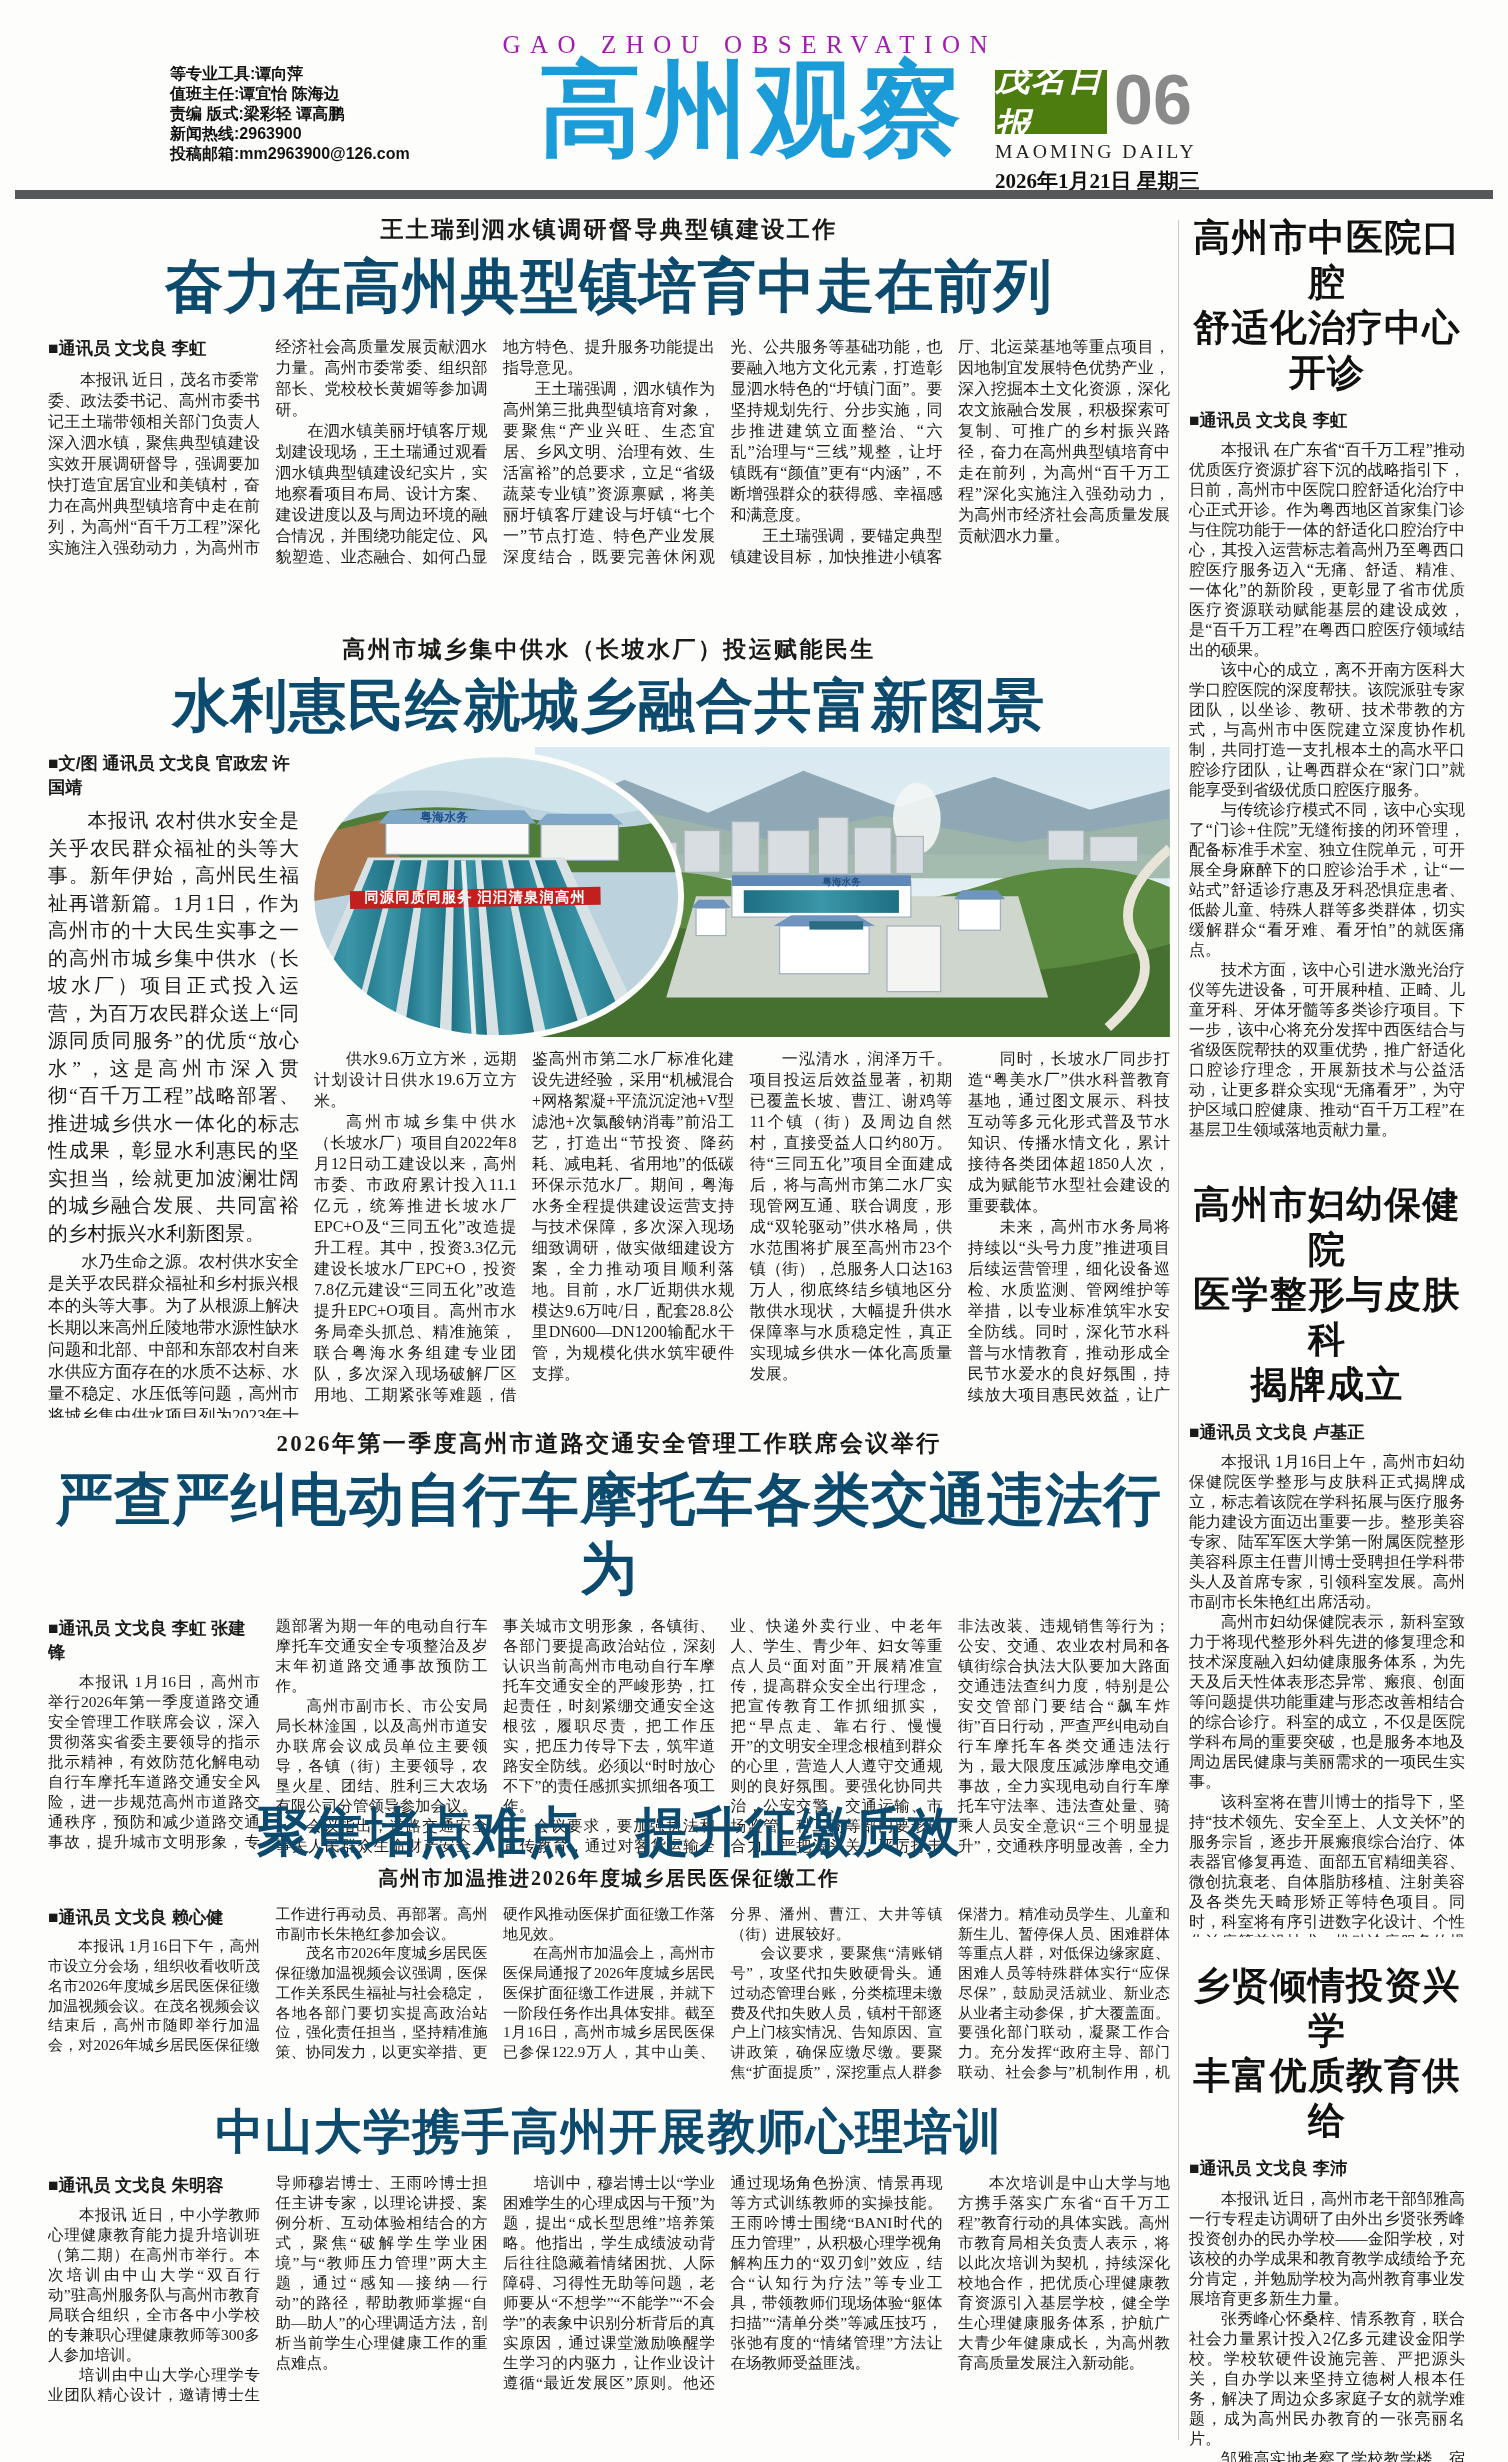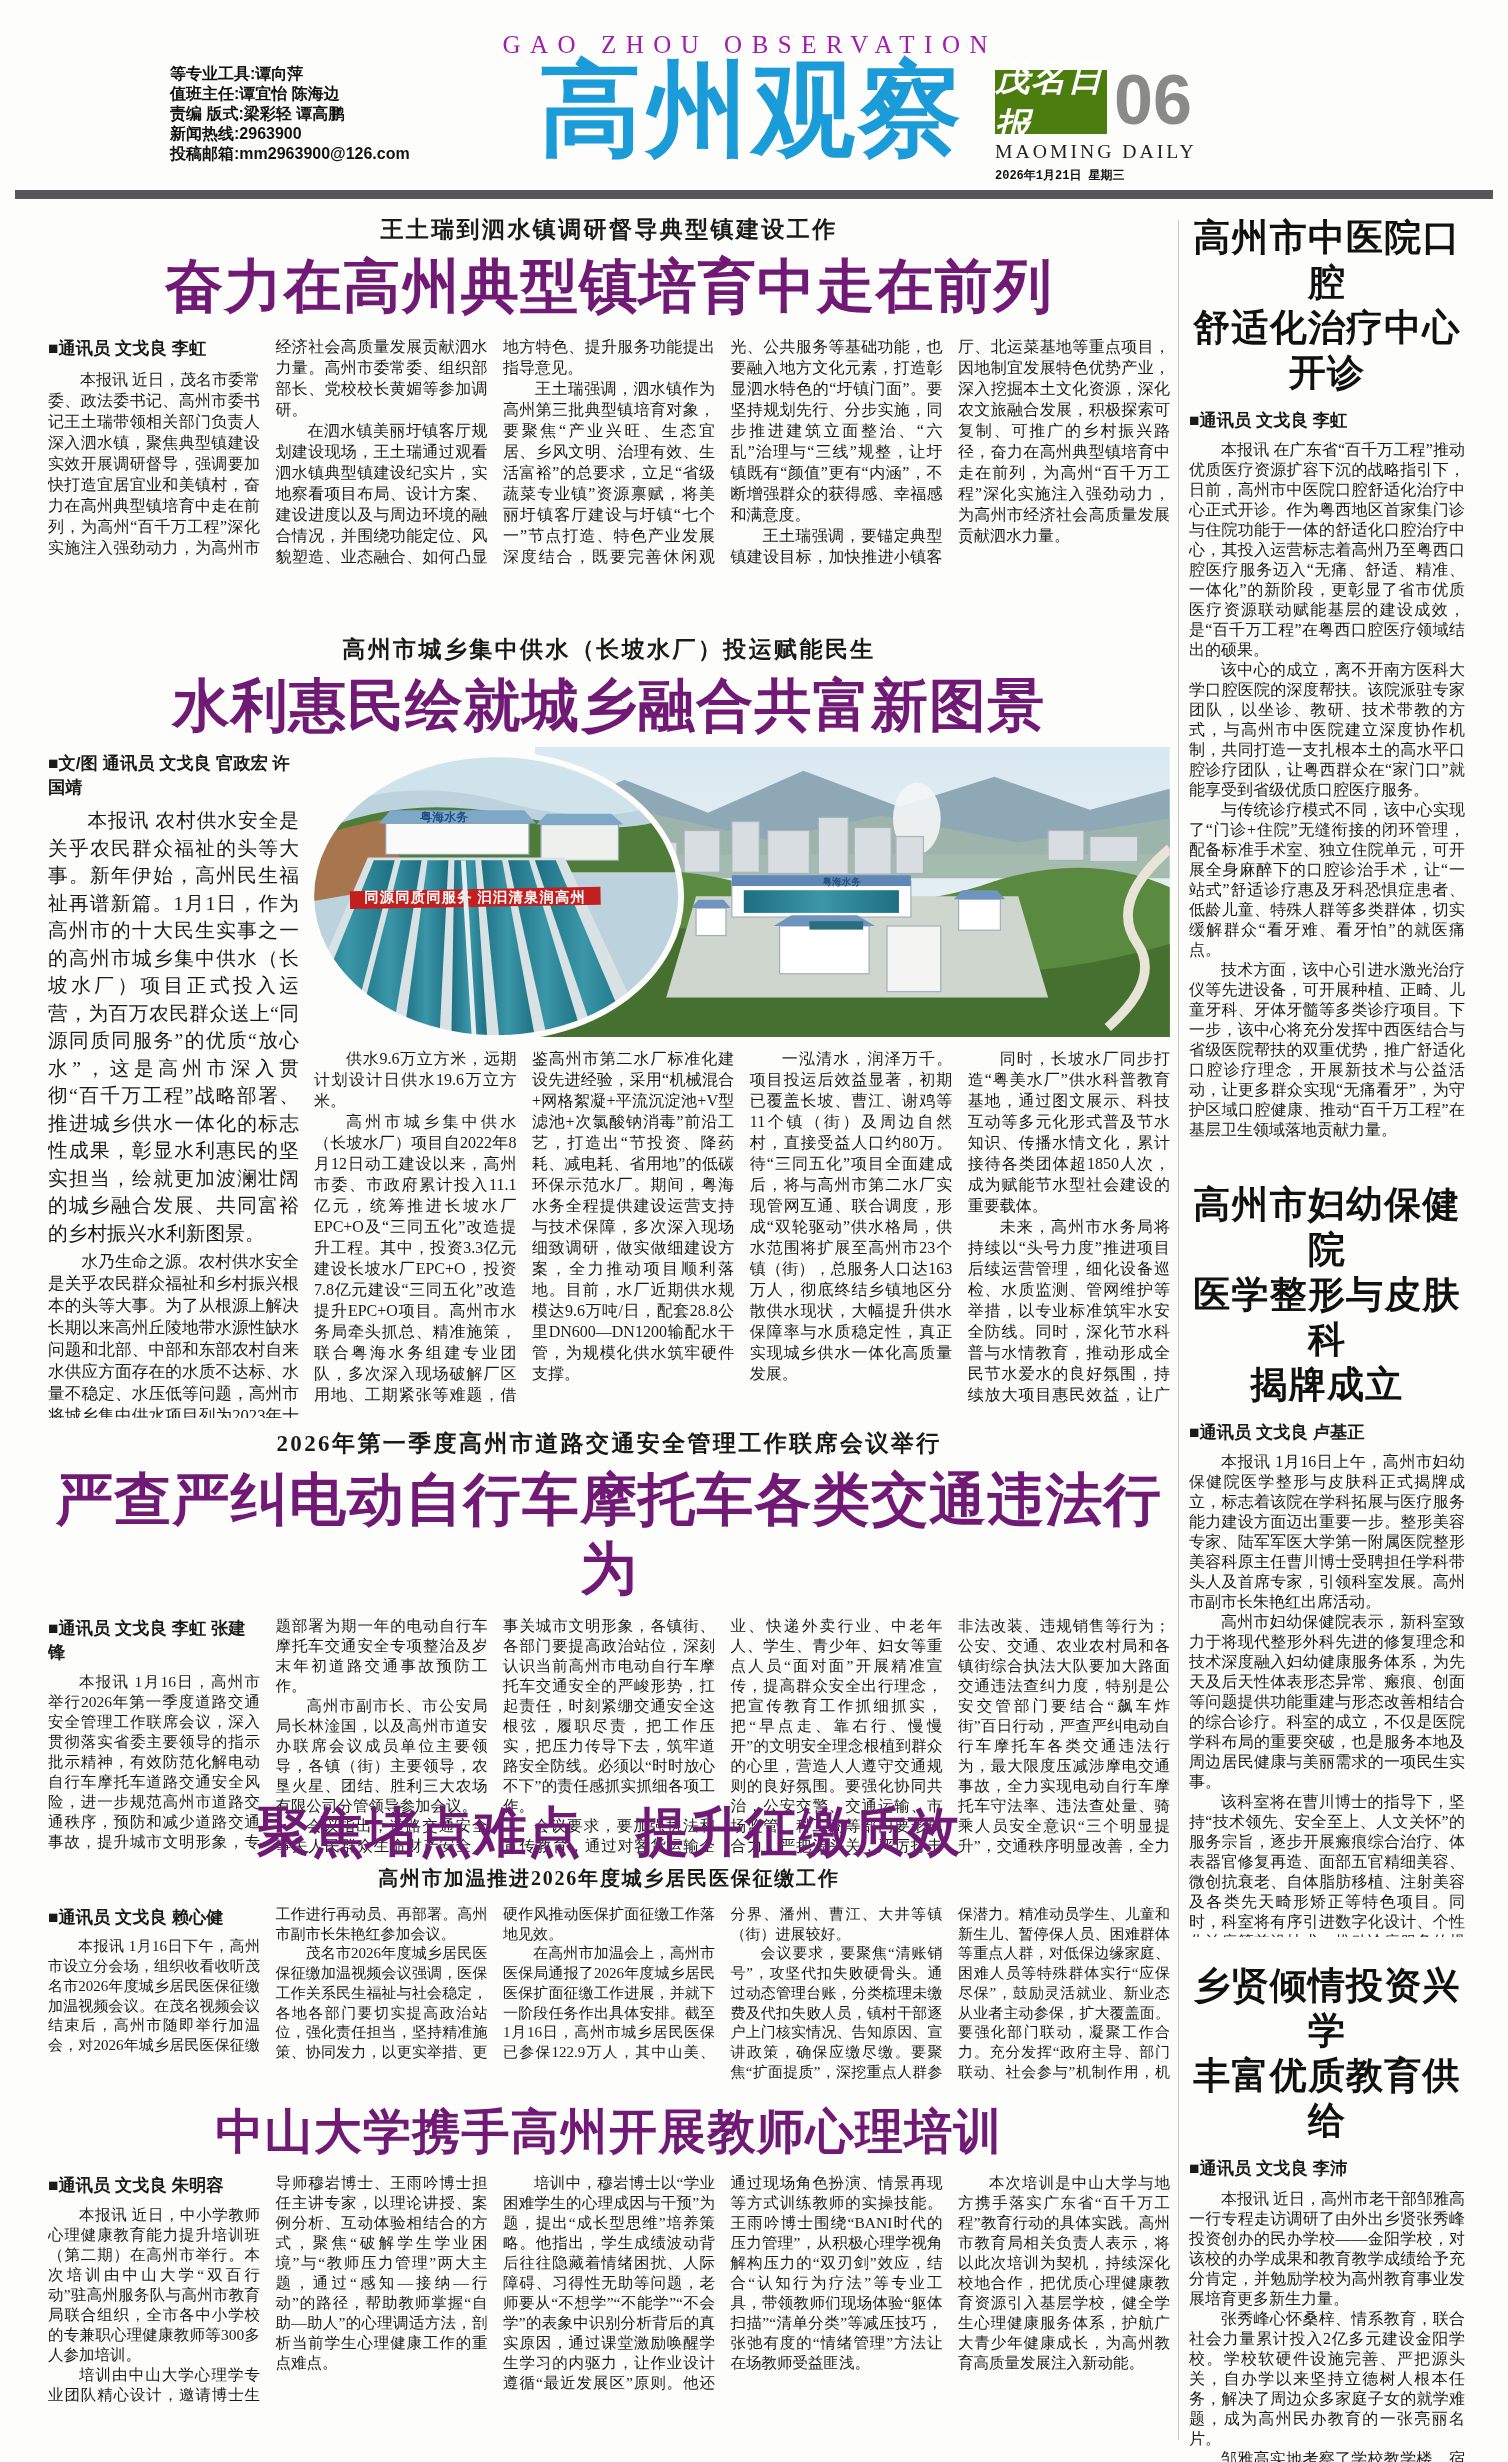--- a/index.html
+++ b/index.html
@@ -11,26 +11,26 @@
   .en-title{position:absolute;left:0;top:31px;width:997px;text-align:right;
         font-size:25px;letter-spacing:9.5px;color:#a21caf;font-weight:400;}
   .cn-title{position:absolute;left:525px;top:51px;width:454px;text-align:center;
         font-size:103px;font-weight:900;color:#1b9cd8;letter-spacing:3.6px;line-height:119px;}
   .brand{position:absolute;left:995px;top:70px;}
   .brand-box{width:112px;height:64px;background:#4d7c0f;color:#fff;display:flex;align-items:center;justify-content:center;
         font-size:35px;font-weight:900;letter-spacing:1.2px;font-style:italic;}
   .page-num{position:absolute;left:119px;top:-4.8px;font-family:"Liberation Sans",sans-serif;
         font-size:70px;font-weight:700;color:#8a8a8a;line-height:70px;}
   .brand-en{margin-top:6px;font-size:19.7px;letter-spacing:3px;color:#222;}
-  .brand-date{margin-top:3.6px;font-family:Liberation Mono, monospace;font-size:12px;font-weight:700;color:#111;}
+  .brand-date{margin-top:3.6px;font-family:Liberation Serif, serif;font-size:21px;font-weight:700;color:#111;}
   .head-rule{position:absolute;left:15px;top:190px;width:1478px;height:9px;background:#56575b;}
   .side-rule{position:absolute;left:1178px;top:220px;width:0.6px;height:2220px;background:#c9c9c4;}
   
   .kicker{text-align:center;font-size:23px;font-weight:700;letter-spacing:2.4px;}
-  .headline{text-align:center;font-weight:900;letter-spacing:1.2px;color:#701a75;}
+  .headline{text-align:center;font-weight:900;letter-spacing:1.2px;color:#0c4a6e;}
   .byline{font-family:"Liberation Sans",sans-serif;font-weight:700;font-size:17.3px;margin:0 0 8.4px 0;line-height:24px;}
   .body-cols p, .plain p{margin:0;text-indent:2em;text-align:justify;}
   .body-cols{column-gap:15.5px;overflow:hidden;font-size:16px;line-height:21px;}
   .a{position:absolute;}
   
   #a1{left:48px;top:214px;width:1122px;height:412px;}
   #a1 .headline{font-size:58px;line-height:70px;margin-top:7.2px;}
   #a1 .body-cols{margin-top:14.3px;height:258px;column-count:5;}
   
   #a2{left:48px;top:634px;width:1122px;height:776px;}

